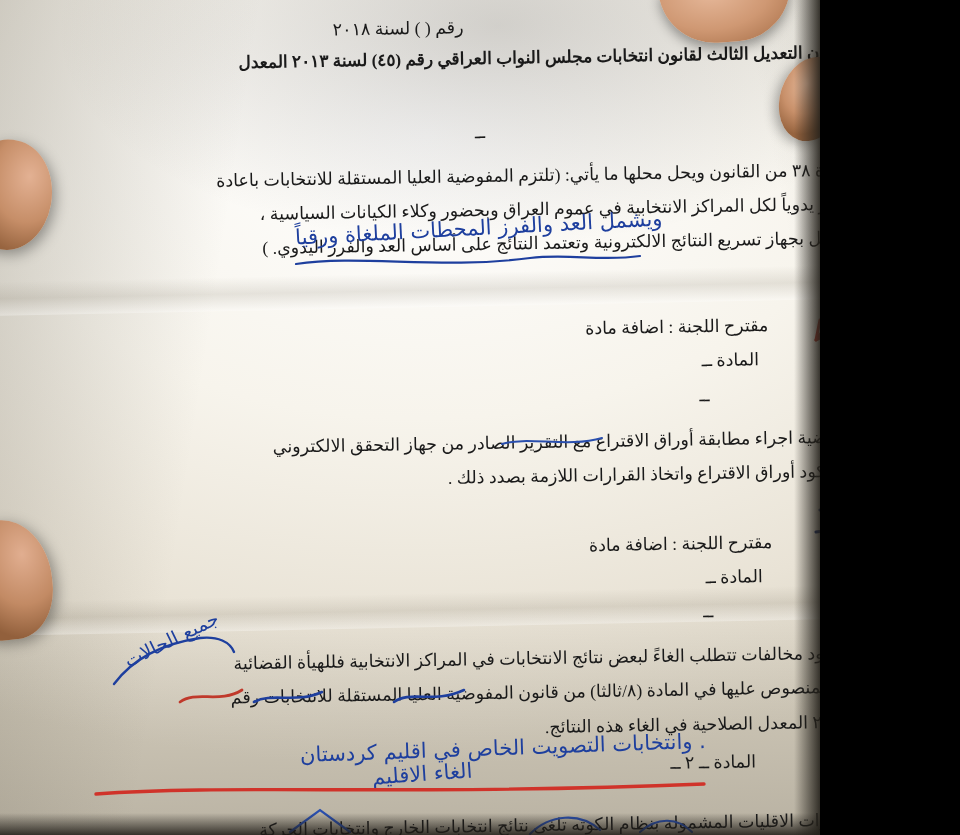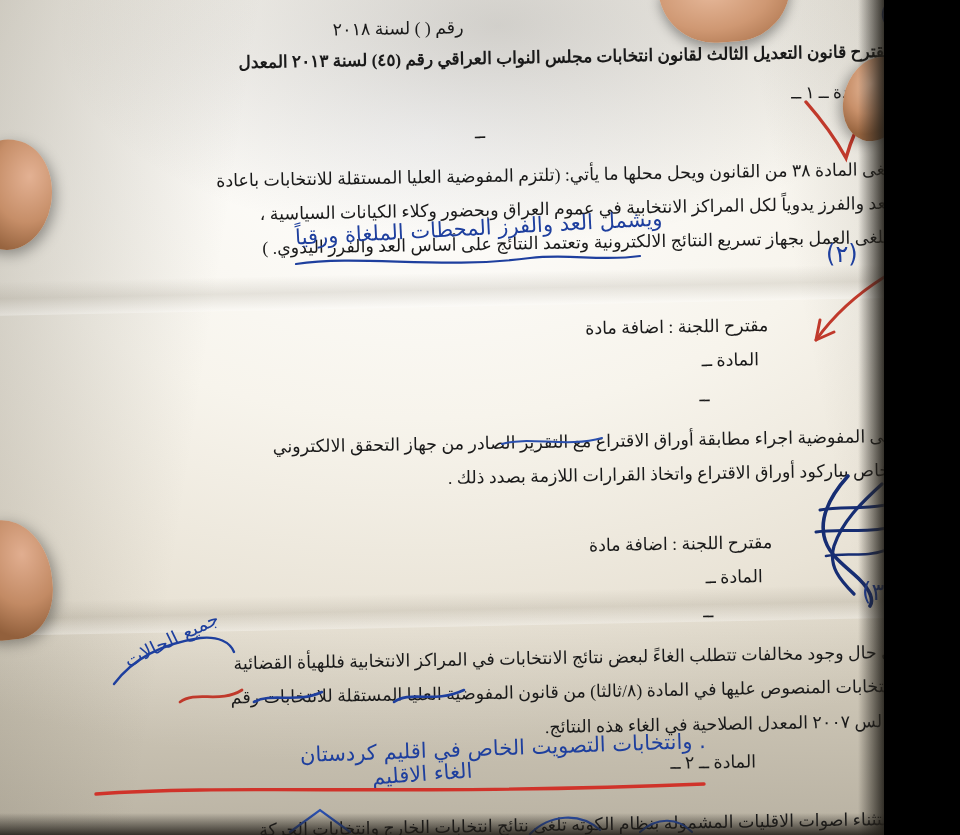--- a/index.html
+++ b/index.html
@@ -5,21 +5,21 @@
   html, body {
     margin: 0;
     padding: 0;
     background: #000;
   }
   body {
     font-family: "Liberation Serif", serif;
   }
   #page {
     position: relative;
-    width: 884px;
+    width: 820px;
     height: 835px;
     overflow: hidden;
     background: #84cc16;
   }
   .table-surface {
     position: absolute;
     inset: 0;
     background:
       linear-gradient(165deg, #8e8butter 0%, transparent 20%),
       linear-gradient(180deg, #7a7265 0%, #5f584c 55%, #3d3830 100%);

